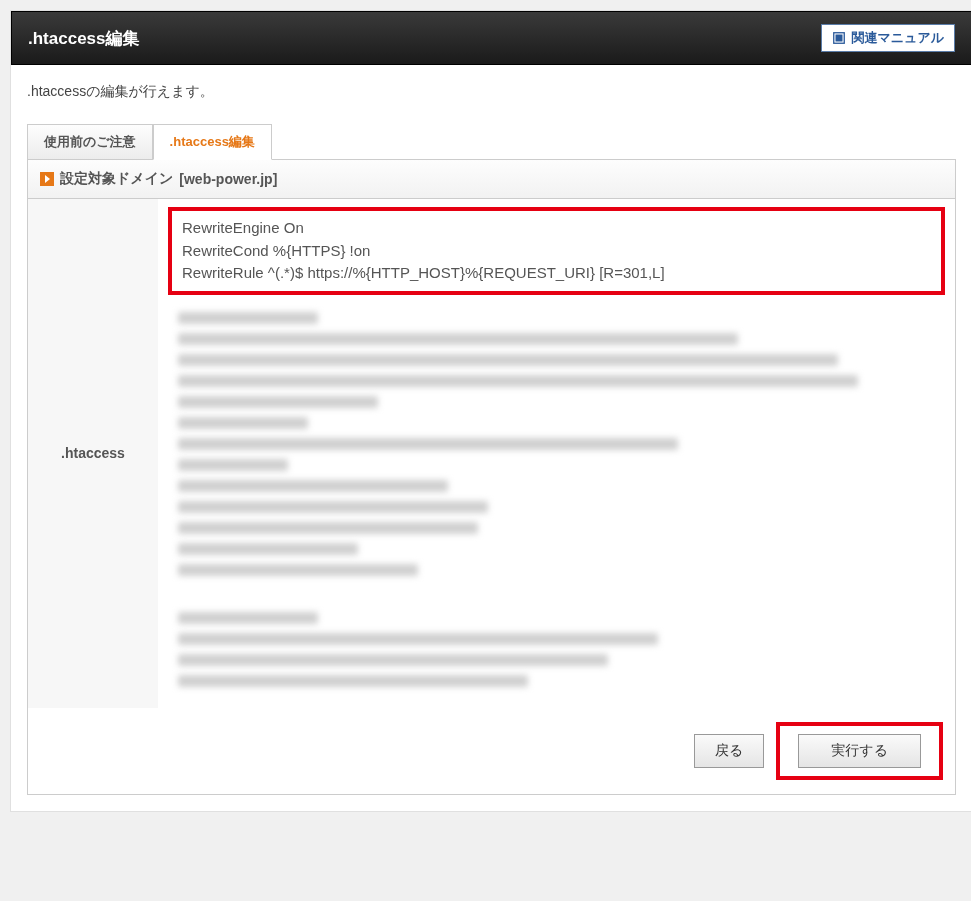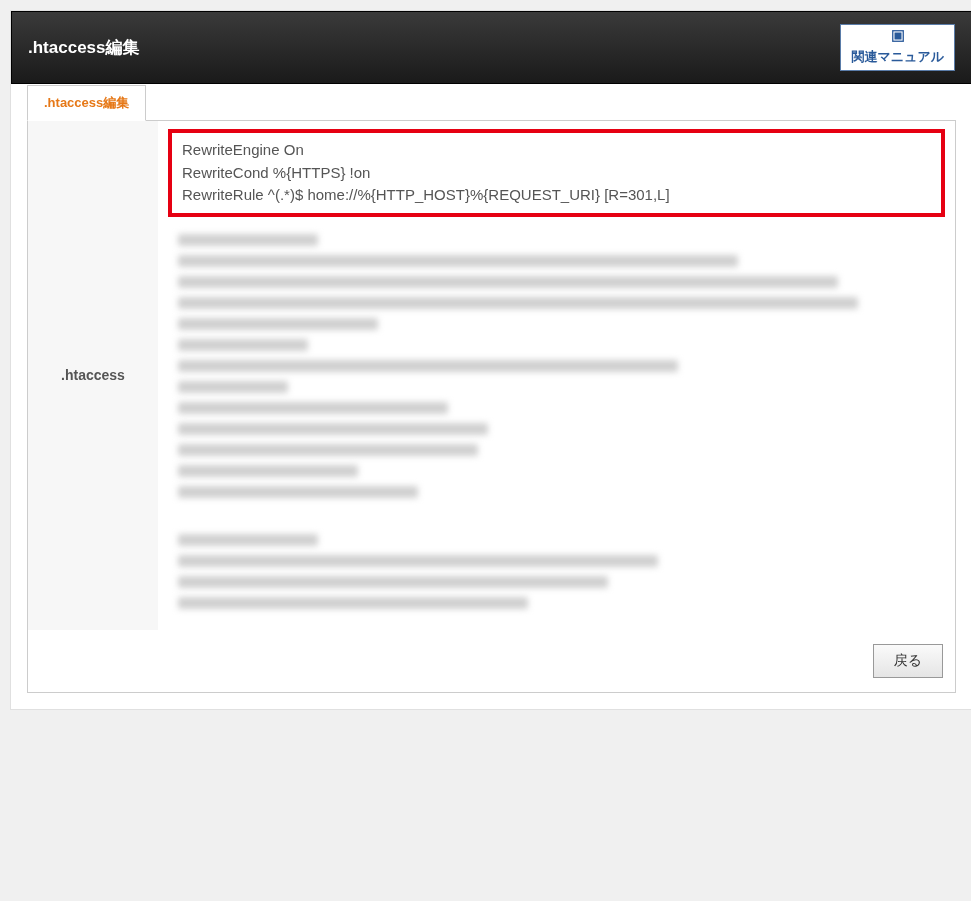--- a/index.html
+++ b/index.html
@@ -32,21 +32,20 @@
     background: #fff;
     border: 1px solid #5a7ca8;
     color: #2a5a9a;
     padding: 4px 10px;
     font-size: 13px;
     font-weight: bold;
     cursor: pointer;
     display: flex;
     align-items: center;
     gap: 5px;
-    flex-direction: column;
   }
   .manual-btn svg { width: 14px; height: 14px; }
   .description {
     padding: 18px 16px 22px 16px;
     color: #444;
   }
   .tabs {
     display: flex;
     padding: 0 16px;
   }
@@ -191,36 +190,43 @@
     <div class="header-title">.htaccess編集</div>
     <button class="manual-btn">
       <svg viewBox="0 0 16 16">
           <rect x="2" y="2" width="12" height="12" fill="none" stroke="#2a5a9a" stroke-width="1.5"></rect>
           <rect x="4" y="4" width="8" height="8" fill="#2a5a9a"></rect>
         </svg>
       <span>関連マニュアル</span>
     </button>
   </div>
 
+  <div class="description">.htaccessの編集が行えます。</div>
 
   <div class="tabs">
+    <div class="tab">使用前のご注意</div>
     <div class="tab active">.htaccess編集</div>
   </div>
 
   <div class="content-area">
+    <div class="section-header">
+      <span class="arrow-icon"></span>
+      <span>設定対象ドメイン</span>
+      <span>[web-power.jp]</span>
+    </div>
 
     <table class="form-table">
       <tbody>
       <tr>
         <td class="label-cell">.htaccess</td>
         <td class="value-cell" style="padding:8px 10px 8px 10px;">
           <div class="editor">
             <div>RewriteEngine On</div>
             <div>RewriteCond %{HTTPS} !on</div>
-            <div>RewriteRule ^(.*)$ home://%{HTTP_HOST}%{REQUEST_URI} [R=301,L]</div>
+            <div>RewriteRule ^(.*)$ https://%{HTTP_HOST}%{REQUEST_URI} [R=301,L]</div>
           </div>
           <div class="blurred-lines">
             <div class="blur-line">
                   <span class="blur-seg" style="width:140px"></span>
                 </div>
             <div class="blur-line">
                   <span class="blur-seg" style="width:560px"></span>
                 </div>
             <div class="blur-line">
                   <span class="blur-seg" style="width:660px"></span>
@@ -269,16 +275,19 @@
                   <span class="blur-seg" style="width:350px"></span>
                 </div>
           </div>
         </td>
       </tr>
     </tbody>
       </table>
 
     <div class="button-row">
       <button class="std-btn">戻る</button>
+      <div class="exec-wrap">
+        <button class="std-btn">実行する</button>
+      </div>
     </div>
   </div>
 
 </div>
 
 </body></html>

